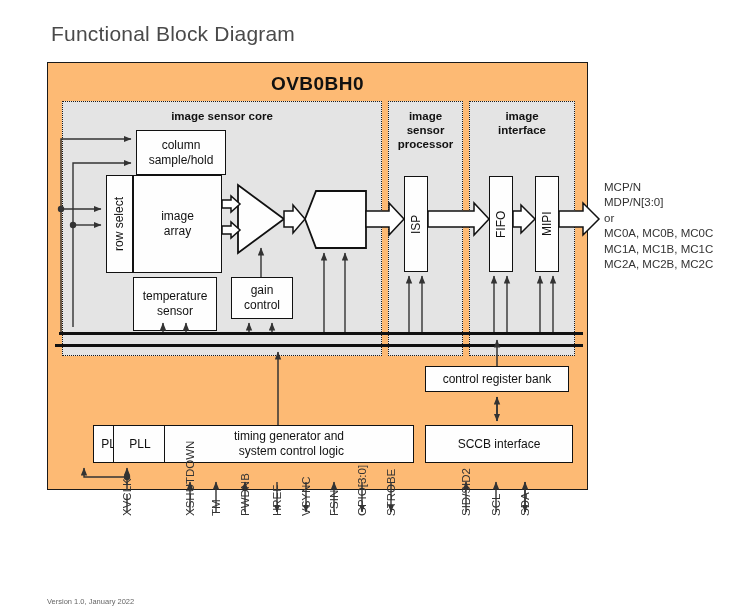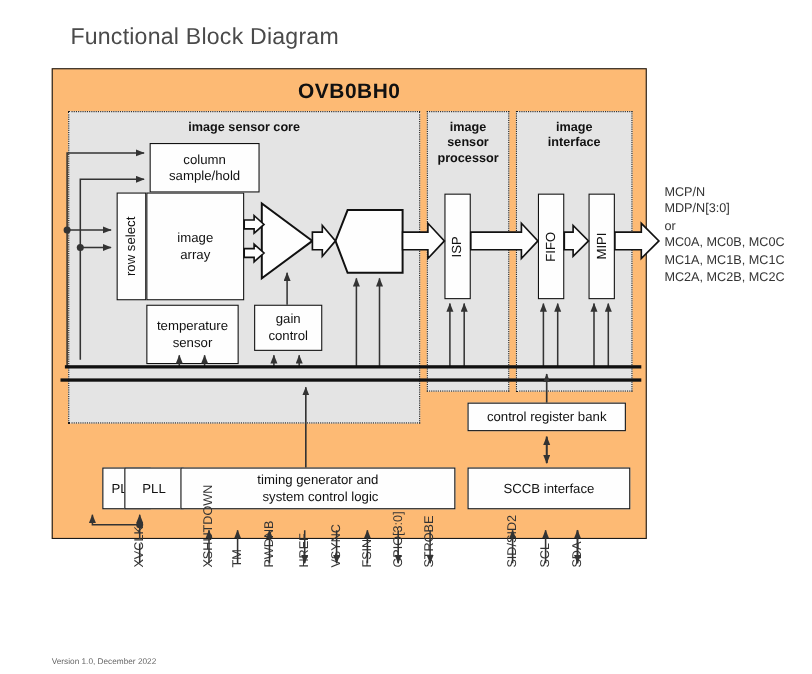--- a/index.html
+++ b/index.html
@@ -1,19 +1,19 @@
 <!DOCTYPE html>
 <html><head>
 <meta charset="utf-8">
 <style>
   html,body{margin:0;padding:0;background:#ffffff;}
   body{width:738px;height:613px;position:relative;overflow:hidden;
        font-family:"Liberation Sans","DejaVu Sans",sans-serif;color:#333;}
 
-  #page-title{position:absolute;left:64px;top:22px;font-size:21px;color:#4a4a4a;
+  #page-title{position:absolute;left:51px;top:22px;font-size:21px;color:#4a4a4a;
               letter-spacing:.2px;}
 
   
   #chip{position:absolute;left:47px;top:62px;width:541px;height:428px;
         background:#fdba74;border:1.5px solid #1a1a1a;box-sizing:border-box;}
   #chip-name{position:absolute;left:0;top:10px;width:100%;text-align:center;
              font-size:19px;font-weight:bold;color:#111;letter-spacing:.5px;}
 
   .dotted{position:absolute;border:1.6px dotted #1a1a1a;background:#e4e4e4;
           box-sizing:border-box;}
@@ -25,50 +25,50 @@
        text-align:center;font-size:12px;color:#111;line-height:15px;}
   .vert{writing-mode:vertical-rl;transform:rotate(180deg);}
 
   svg.ov{position:absolute;left:0;top:0;width:738px;height:613px;
          pointer-events:none;overflow:visible;}
 
   .pinlabel{position:absolute;font-size:11.5px;color:#333;white-space:nowrap;
             writing-mode:vertical-rl;transform:rotate(180deg);
             transform-origin:left top;}
 
-  #outlabels{position:absolute;left:604px;top:168px;font-size:11.5px;color:#333;
+  #outlabels{position:absolute;left:604px;top:180px;font-size:11.5px;color:#333;
              line-height:15.4px;white-space:nowrap;}
 
   #version{position:absolute;left:47px;top:597px;font-size:7.5px;color:#666;}
 </style>
 </head>
 <body>
 
 <div id="page-title">Functional Block Diagram</div>
 
 <div id="chip">
   <div id="chip-name">OVB0BH0</div>
 
-  <div class="dotted" style="left:14px;top:38px;width:320px;height:284px;">
+  <div class="dotted" style="left:14px;top:38px;width:320px;height:255px;">
     <div class="region-title" style="top:7px;">image sensor core</div>
   </div>
 
   <div class="dotted" style="left:340px;top:38px;width:75px;height:255px;">
     <div class="region-title" style="top:7px;white-space:pre-line;">image
 sensor
 processor</div>
   </div>
 
   <div class="dotted" style="left:421px;top:38px;width:106px;height:255px;">
     <div class="region-title" style="top:7px;white-space:pre-line;">image
 interface</div>
   </div>
 </div>
 
-<div class="blk" style="left:136px;top:130px;width:100px;height:45px;white-space:pre-line;">column
+<div class="blk" style="left:136px;top:130px;width:90px;height:45px;white-space:pre-line;">column
 sample/hold</div>
 
 <div class="blk vert" style="left:106px;top:175px;width:27px;height:98px;">row select</div>
 
 <div class="blk" style="left:133px;top:175px;width:89px;height:98px;white-space:pre-line;">image
 array</div>
 
 <div class="blk" style="left:133px;top:277px;width:84px;height:54px;white-space:pre-line;">temperature
 sensor</div>
 
@@ -211,13 +211,13 @@
     <div class="pinlabel" style="left: 283px; top: 516px;">HREF</div>
     <div class="pinlabel" style="left: 312px; top: 516px;">VSYNC</div>
     <div class="pinlabel" style="left: 340px; top: 516px;">FSIN</div>
     <div class="pinlabel" style="left: 368px; top: 516px;">GPIO[3:0]</div>
     <div class="pinlabel" style="left: 397px; top: 516px;">STROBE</div>
     <div class="pinlabel" style="left: 472px; top: 516px;">SID/SID2</div>
     <div class="pinlabel" style="left: 502px; top: 516px;">SCL</div>
     <div class="pinlabel" style="left: 531px; top: 516px;">SDA</div>
   </div>
 
-<div id="version">Version 1.0, December 2022</div>
+<div id="version">Version 1.0, January 2022</div>
 
 </body></html>

